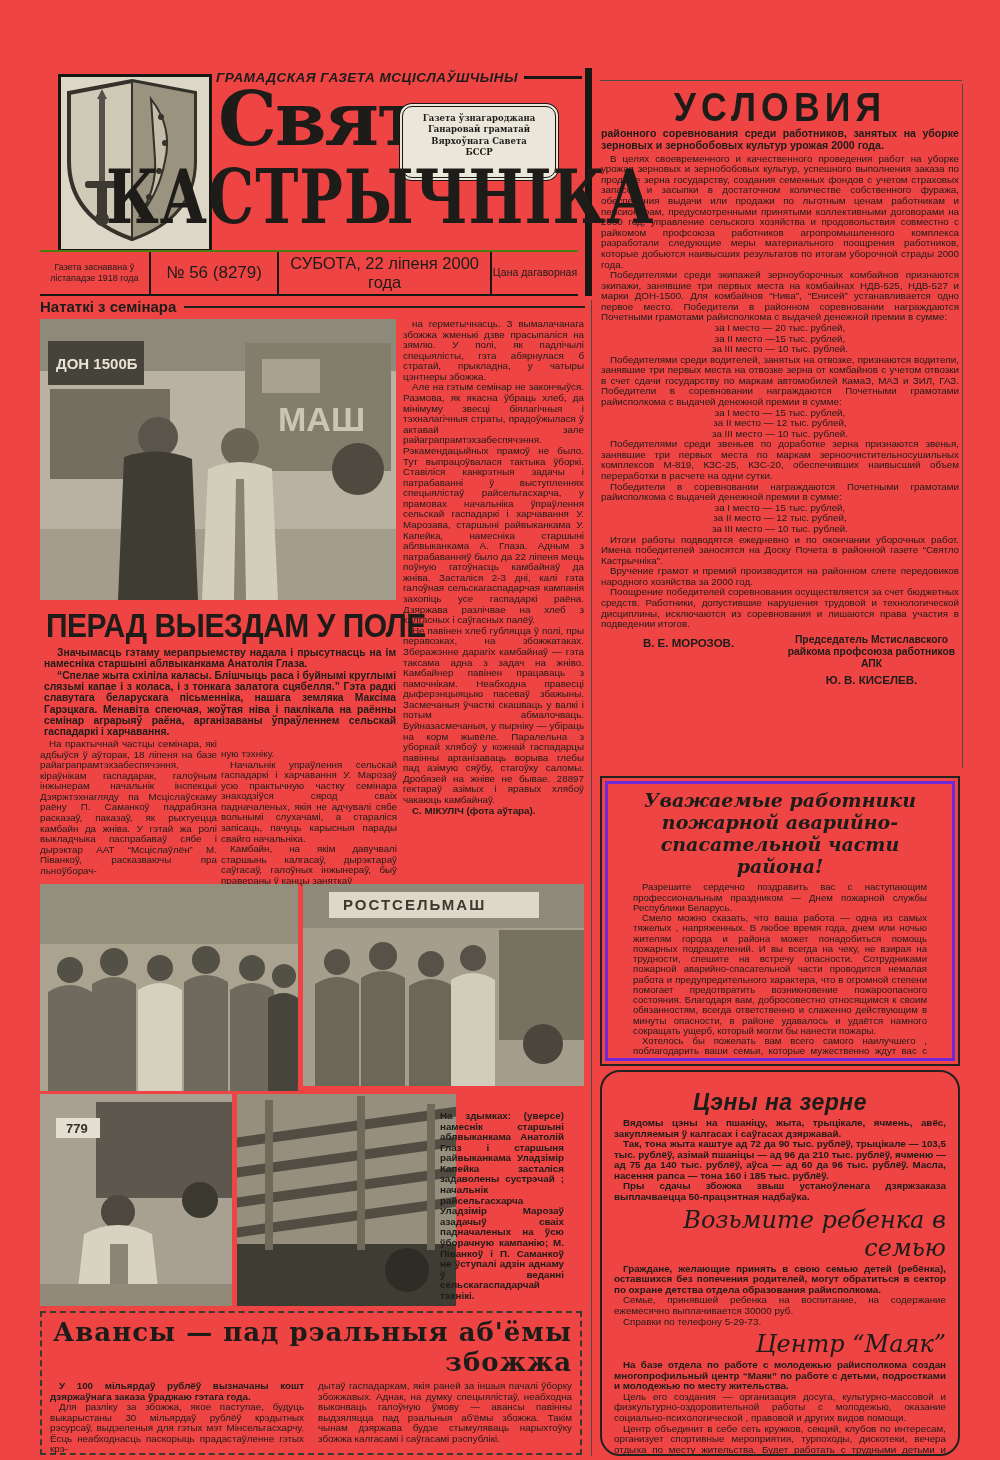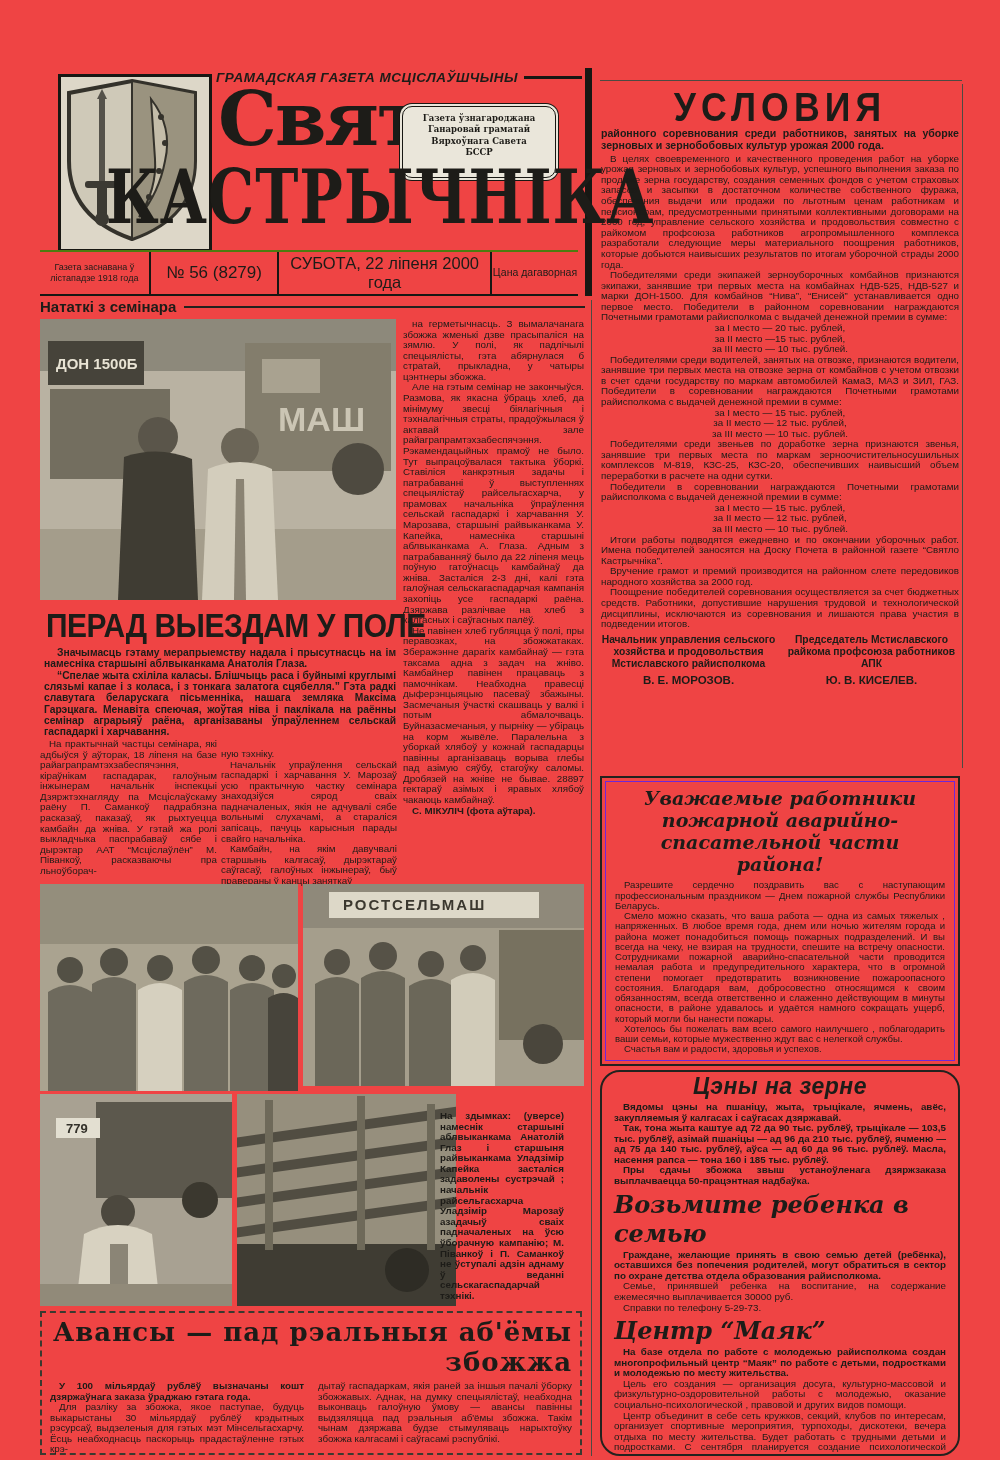--- a/index.html
+++ b/index.html
@@ -46,27 +46,27 @@
   .rightrule{left:962px;top:84px;width:1px;height:684px;background:#4c4a42;}
   .toprule{left:600px;top:80px;width:362px;height:1px;background:#4c4a42;}
   .usloviya{left:601px;top:84px;width:358px;height:690px;overflow:hidden;}
   .usloviya h1{margin:0;text-align:center;font-size:35px;font-weight:900;letter-spacing:5px;transform:scale(1.02,1.15);transform-origin:top center;}
   .sublead{font-weight:bold;font-size:10.6px;line-height:1.12;text-align:justify;margin:4px 0 2px 0;}
   .prize{text-align:center;text-indent:0 !important;}
   .sigs{display:flex;margin-top:4px;gap:8px;}
   .sig{flex:1;text-align:center;font-weight:bold;font-size:10.3px;line-height:1.2;}
   .sig .nm{margin-top:3px;font-size:11.5px;}
   .firebox{left:600px;top:776px;width:360px;height:290px;border:2px solid #23221e;box-sizing:border-box;}
-  .fireinner{position:absolute;inset:3px;border:1px solid #6d28d9;padding:4px 9px;overflow:hidden;}
+  .fireinner{position:absolute;inset:3px;border:3px solid #6d28d9;padding:4px 25px;overflow:hidden;}
   .firehead{text-align:center;font-family:"DejaVu Serif",serif;font-style:italic;font-weight:bold;font-size:19px;line-height:1.15;margin:2px 0 5px 0;}
   .fire-text{font-size:9.6px;line-height:1.07;text-align:justify;}
   .fire-text p{margin:0;text-indent:9px;}
-  .roundbox{left:600px;top:1070px;width:360px;height:386px;border:2px solid #23221e;border-radius:20px;box-sizing:border-box;padding:0 12px;overflow:hidden;}
+  .roundbox{left:600px;top:1070px;width:360px;height:386px;border:2px solid #23221e;border-radius:20px;box-sizing:border-box;padding:16px 12px;overflow:hidden;}
   .h-it-sans{text-align:center;font-style:italic;font-weight:bold;font-size:23px;margin:1px 0 2px 0;letter-spacing:.5px;}
-  .h-it-serif{text-align:left;font-family:"DejaVu Serif",serif;font-style:italic;font-weight:bold;font-size:24px;margin:3px 0 2px 0;}
+  .h-it-serif{text-align:right;font-family:"DejaVu Serif",serif;font-style:italic;font-weight:normal;font-size:24px;margin:3px 0 2px 0;}
   .boldp p{font-weight:bold;}
   svg text{font-family:"Liberation Sans",sans-serif;}
 </style>
 </head>
 <body>
 
 <div class="page">
 
   <div class="abs masthead">
     <div class="abs logo-box">
@@ -268,21 +268,20 @@
       <p>Победители в соревновании награждаются Почетными грамотами райисполкома с выдачей денежной премии в сумме:</p>
       <p class="prize">за I место — 15 тыс. рублей,</p>
       <p class="prize">за II место — 12 тыс. рублей,</p>
       <p class="prize">за III место — 10 тыс. рублей.</p>
       <p>Итоги работы подводятся ежедневно и по окончании уборочных работ. Имена победителей заносятся на Доску Почета в районной газете “Святло Кастрычніка”.</p>
       <p>Вручение грамот и премий производится на районном слете передовиков народного хозяйства за 2000 год.</p>
       <p>Поощрение победителей соревнования осуществляется за счет бюджетных средств. Работники, допустившие нарушения трудовой и технологической дисциплины, исключаются из соревнования и лишаются права участия в подведении итогов.</p>
     </div>
     <div class="sigs">
       <div class="sig">
-        <div>Начальник управления сельского хозяйства и продовольствия Мстиславского райисполкома</div>
         <div class="nm">В. Е. МОРОЗОВ.</div>
       </div>
       <div class="sig">
         <div>Председатель Мстиславского райкома профсоюза работников АПК</div>
         <div class="nm">Ю. В. КИСЕЛЕВ.</div>
       </div>
     </div>
   </div>
 
   <div class="abs firebox">

